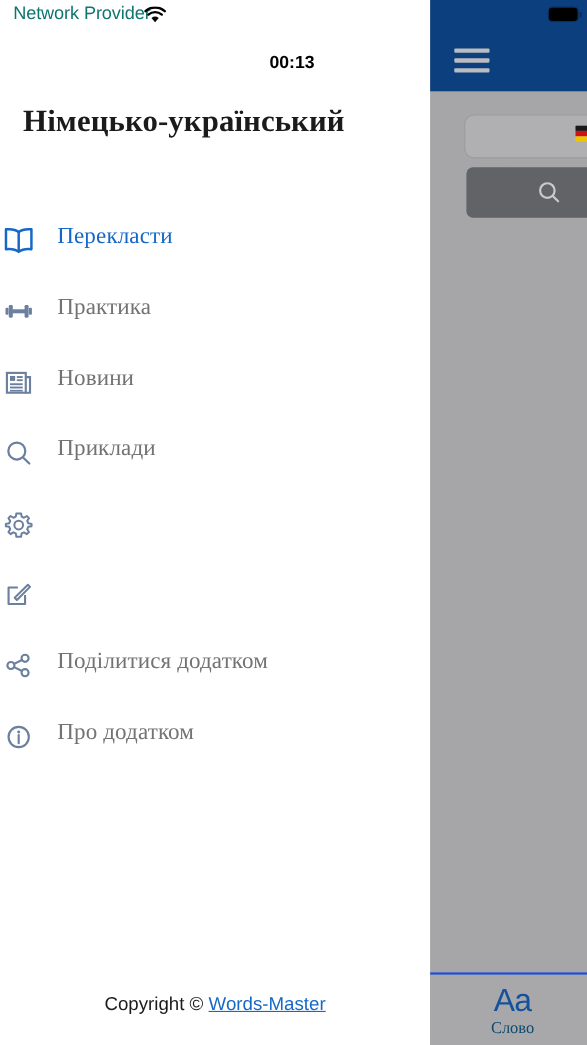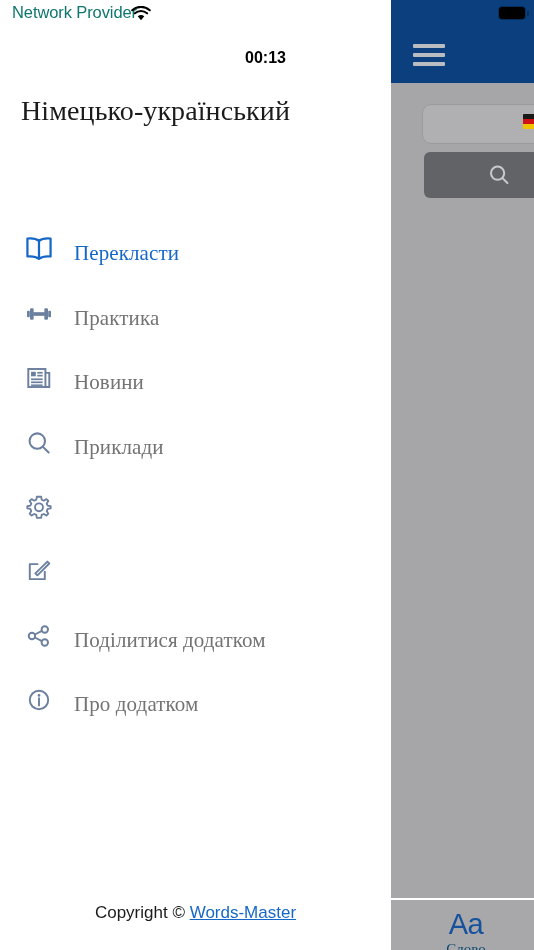--- a/index.html
+++ b/index.html
@@ -68,40 +68,39 @@
     letter-spacing: 0px;
     margin-top: 46px;
   }
 
   
   .drawer-title {
     position: absolute;
     left: 21px;
     top: 95px;
     font-family: "Liberation Serif", serif;
-    font-weight: normal;
+    font-weight: bold;
     font-size: 28px;
     color: #1b1b1b;
     letter-spacing: 0.1px;
     white-space: nowrap;
   }
 
   
   .menu {
     position: absolute;
     left: 0;
     top: 202px;
     width: 391px;
   }
   .menu-item {
     position: relative;
     height: 64.4px;
     display: flex;
-    align-items: flex-end;
-    padding-left: 22px;
+    align-items: flex-start;
     box-sizing: border-box;
     cursor: pointer;
   }
   .menu-icon {
     width: 34px;
     height: 34px;
     flex: 0 0 34px;
     display: flex;
     align-items: center;
     justify-content: center;
@@ -228,23 +227,23 @@
     align-items: center;
     justify-content: center;
     cursor: pointer;
   }
 
   .tabbar {
     position: absolute;
     left: 0;
     bottom: 0;
     width: 143px;
-    height: 52px;
+    height: 66px;
     background: #a8a8aa;
-    border-top: 2px solid #ffffff;
+    border-top: 2px solid #1d4ed8;
     box-sizing: border-box;
     margin-top: 36px;
   }
   .tab-item {
     position: absolute;
     left: 35px;
     top: 8px;
     width: 80px;
     text-align: center;
     cursor: pointer;

